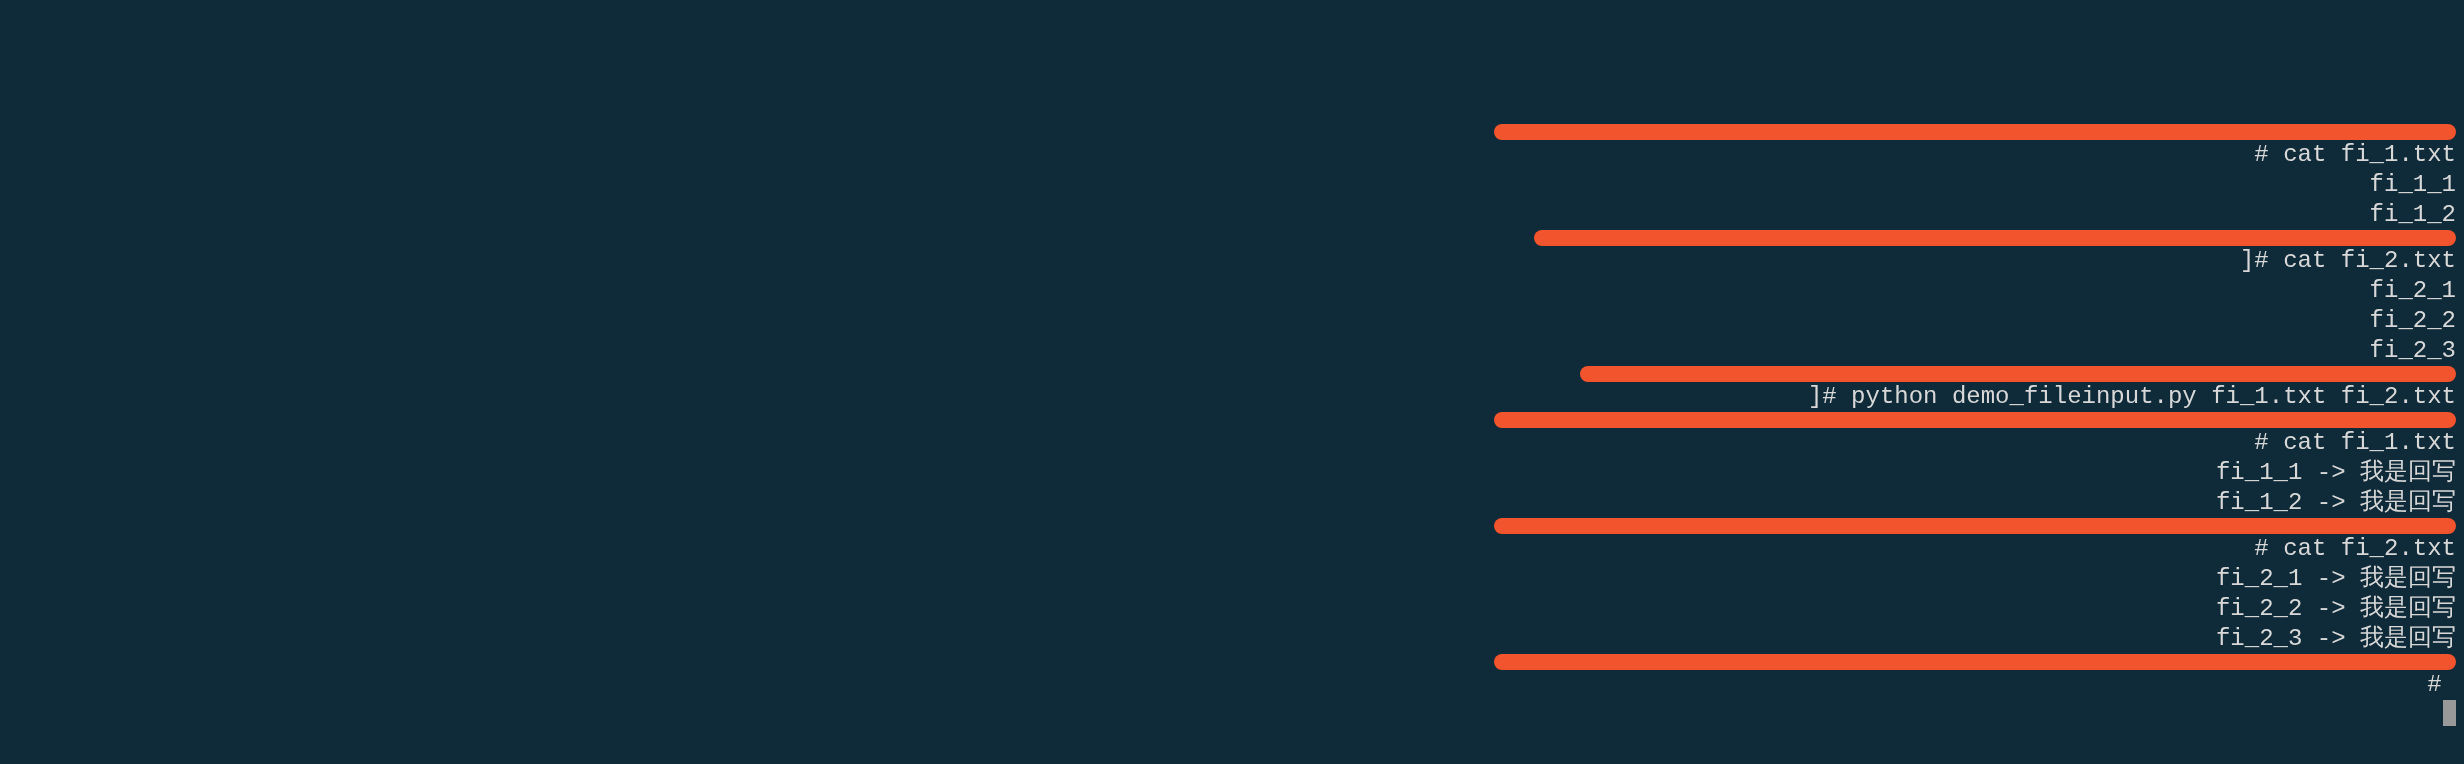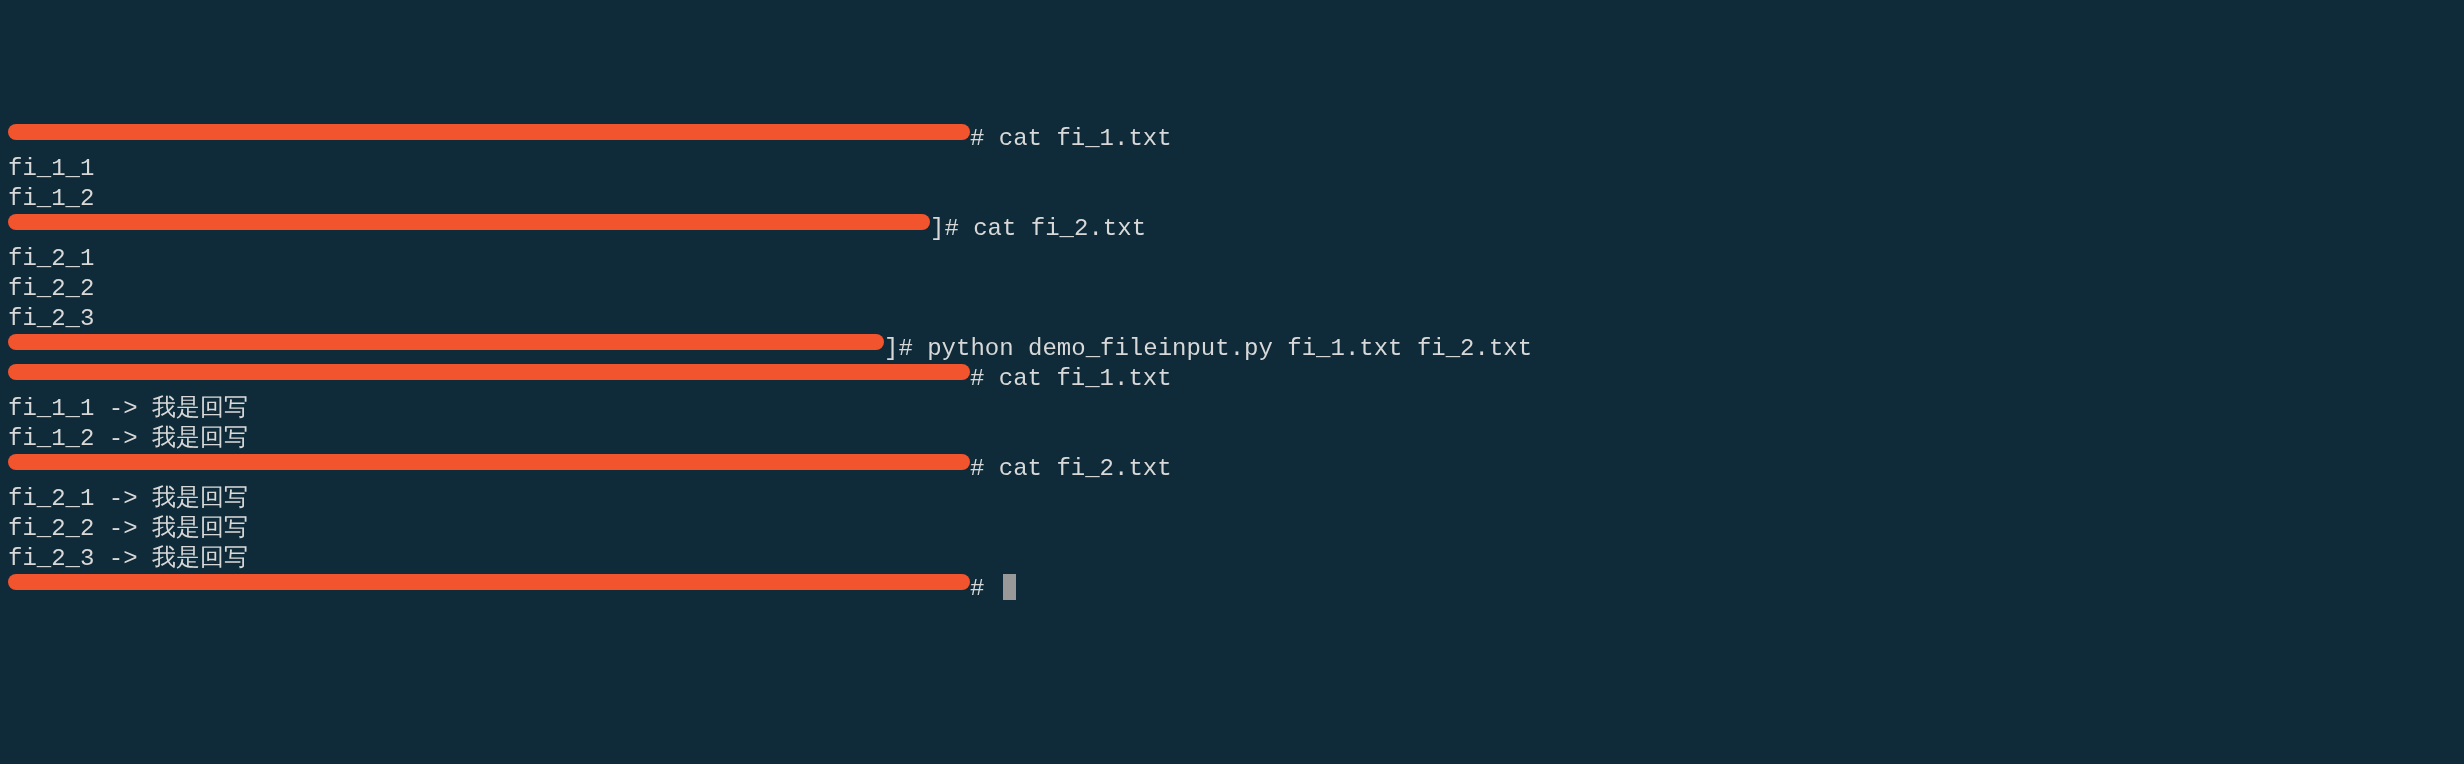--- a/index.html
+++ b/index.html
@@ -11,22 +11,23 @@
       background-color: #0f2a38;
       font-family: 'Courier New', Consolas, monospace;
       font-size: 24px;
       color: #d0d0d0;
       padding: 4px 8px;
       line-height: 1.25;
       white-space: pre;
     }
     .line {
       display: flex;
-      align-items: flex-start;
+      align-items: flex-end;
       min-height: 30px;
+      flex-direction: column;
     }
     .redacted {
       display: inline-block;
       background-color: #f2542d;
       height: 16px;
       border-radius: 8px;
       margin-right: 0;
       flex-shrink: 0;
     }
     .text {

